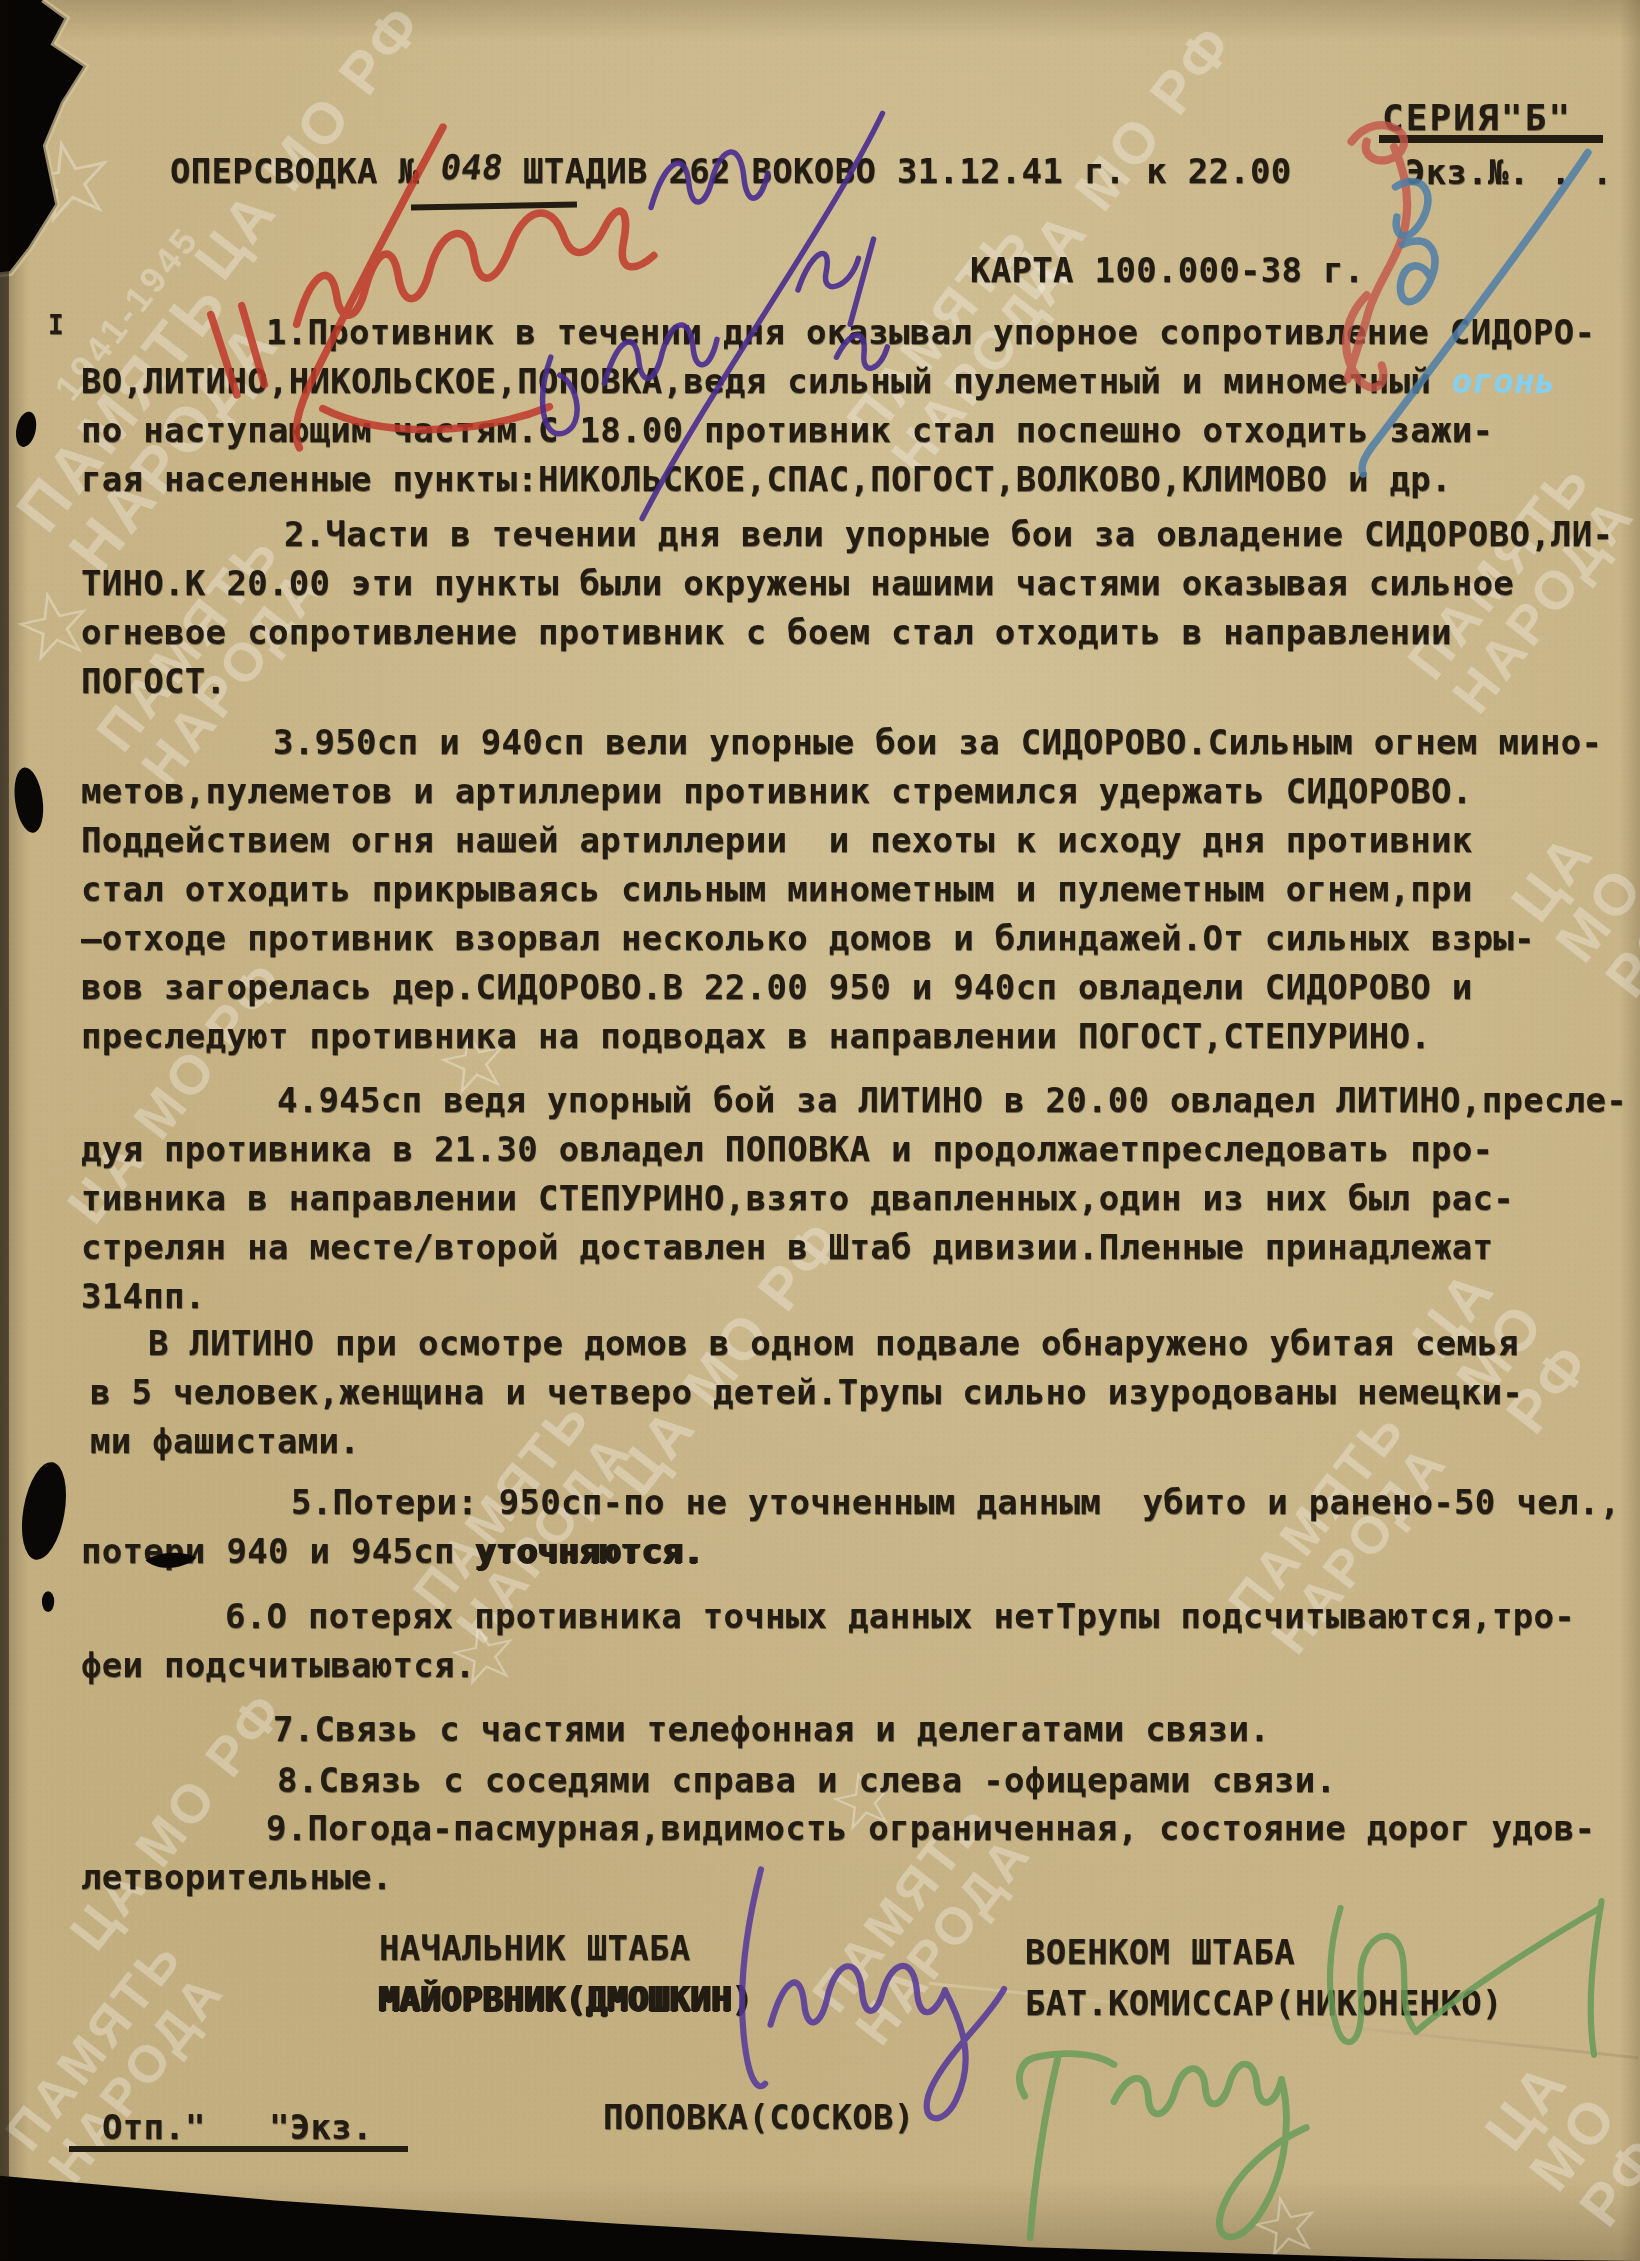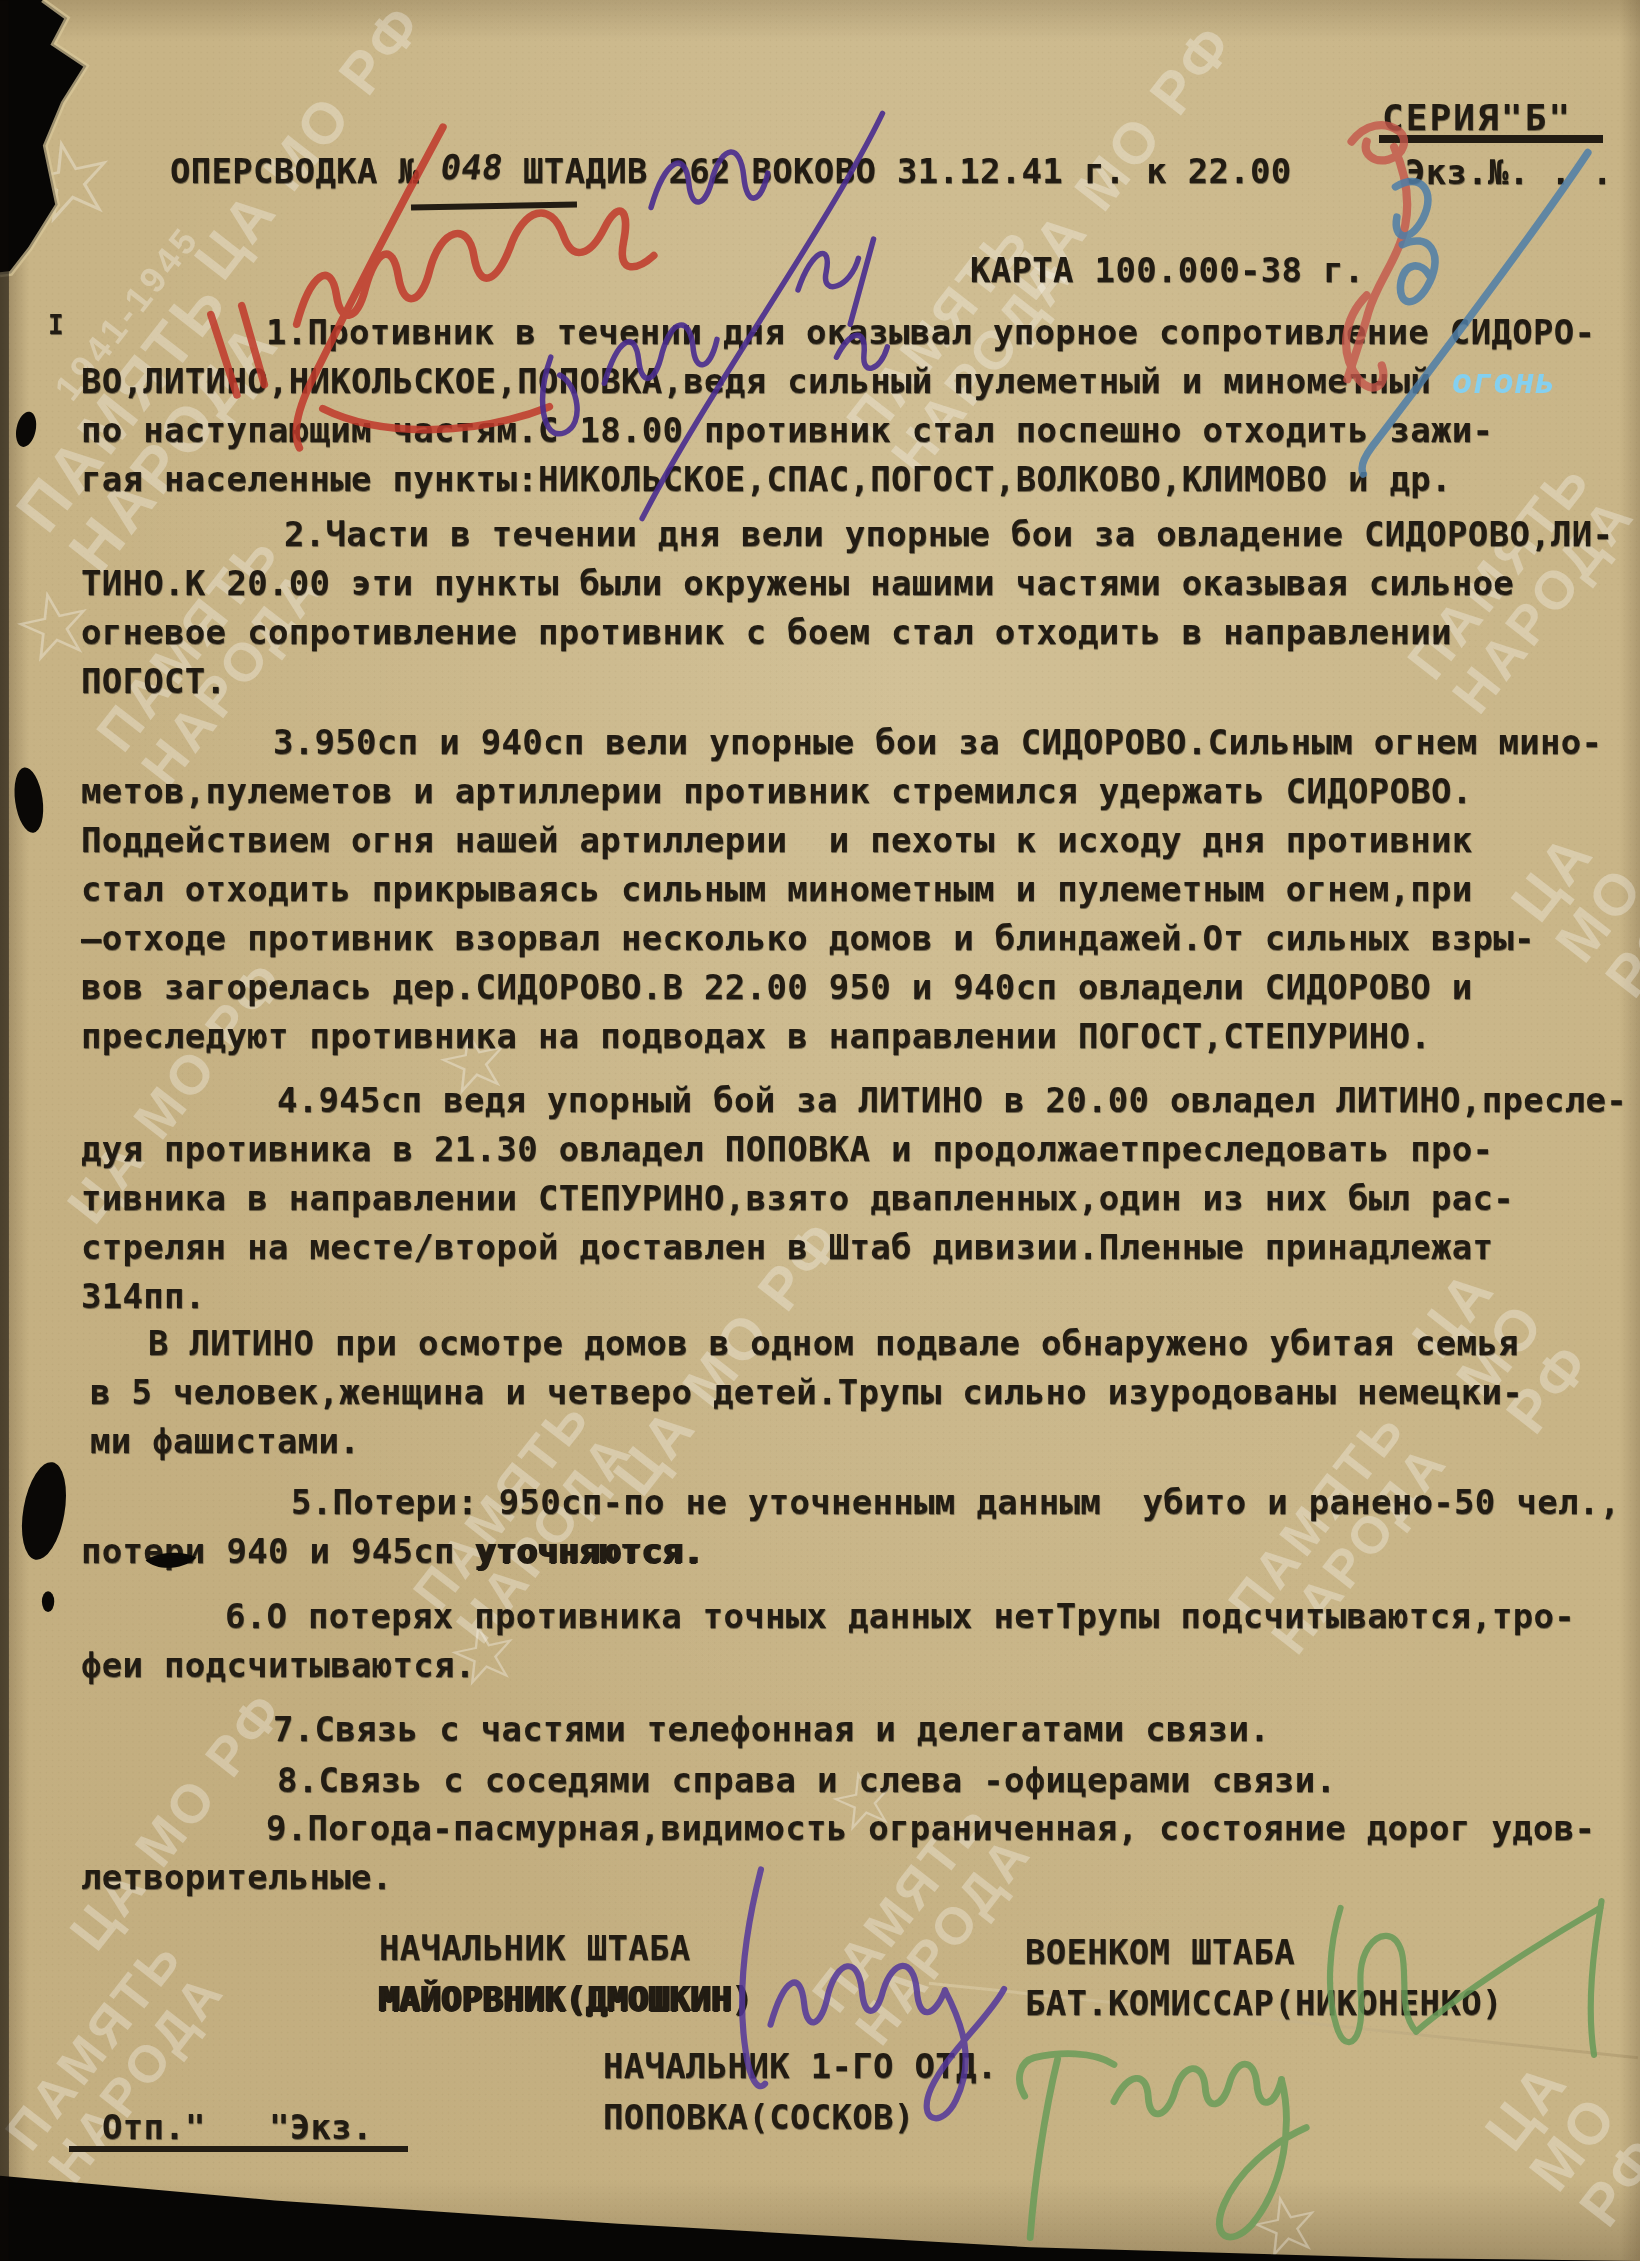--- a/index.html
+++ b/index.html
@@ -123,21 +123,21 @@
 потери 940 и 945сп </span><span class="struck">уточняются.</span></div>
   <div class="typed" style="left:81px;top:1592px;text-indent:144px;">6.О потерях противника точных данных нетТрупы подсчитываются,тро-
 феи подсчитываются.</div>
   <div class="typed" style="left:81px;top:1705px;text-indent:192px;">7.Связь с частями телефонная и делегатами связи.</div>
   <div class="typed" style="left:81px;top:1756px;text-indent:196px;">8.Связь с соседями справа и слева -офицерами связи.</div>
   <div class="typed" style="left:81px;top:1804px;text-indent:185px;">9.Погода-пасмурная,видимость ограниченная, состояние дорог удов-
 летворительные.</div>
 
   <div class="typed" style="left:379px;top:1923px;line-height:51px;"><span>НАЧАЛЬНИК ШТАБА</span><br><span class="struck">МАЙОРВНИК(ДМОШКИН)</span></div>
   <div class="typed" style="left:1025px;top:1927px;line-height:51px;"><span>ВОЕНКОМ ШТАБА</span><br><span>БАТ.КОМИССАР(НИКОНЕНКО)</span></div>
-  <div class="typed" style="left:603px;top:2041px;line-height:51px;"><span>НАЧАЛЬНИК 1-ГО ОТД.</span><br><span>ПОПОВКА(СОСКОВ)</span></div>
+  <div class="typed" style="left:603px;top:2041px;line-height:51px;"><br><span>ПОПОВКА(СОСКОВ)</span></div>
   <div class="typed" style="left:102px;top:2103px;">Отп."</div>
   <div class="typed" style="left:269px;top:2103px;">"Экз.</div>
   <div class="uline" style="left:69px;top:2146px;width:339px;height:5.5px;"></div>
 
   <svg width="1640" height="2261" viewBox="0 0 2388 3292">
     <g fill="none" stroke-linecap="round" stroke-linejoin="round">
       <g stroke="#c0392b" stroke-width="11" opacity="0.85">
         <path d="M307,458 C318,492 330,528 345,575"></path>
         <path d="M352,445 C362,480 372,515 385,560"></path>
         <path d="M645,185 C600,268 520,420 452,558 C436,592 424,628 436,652"></path>

